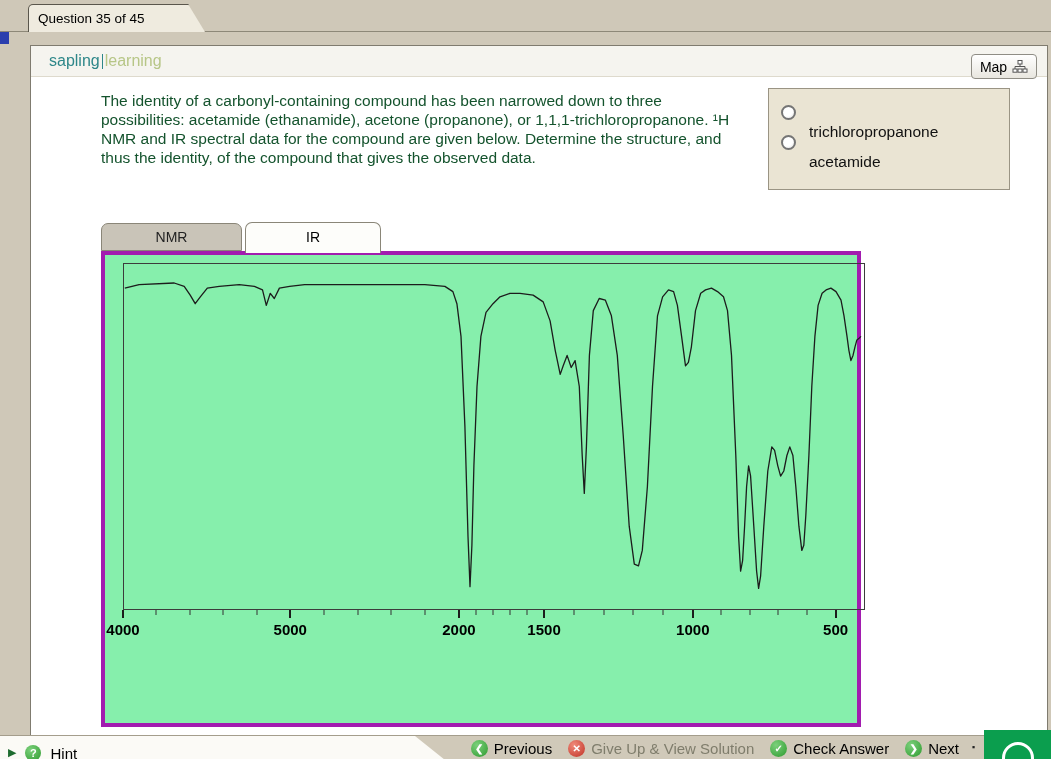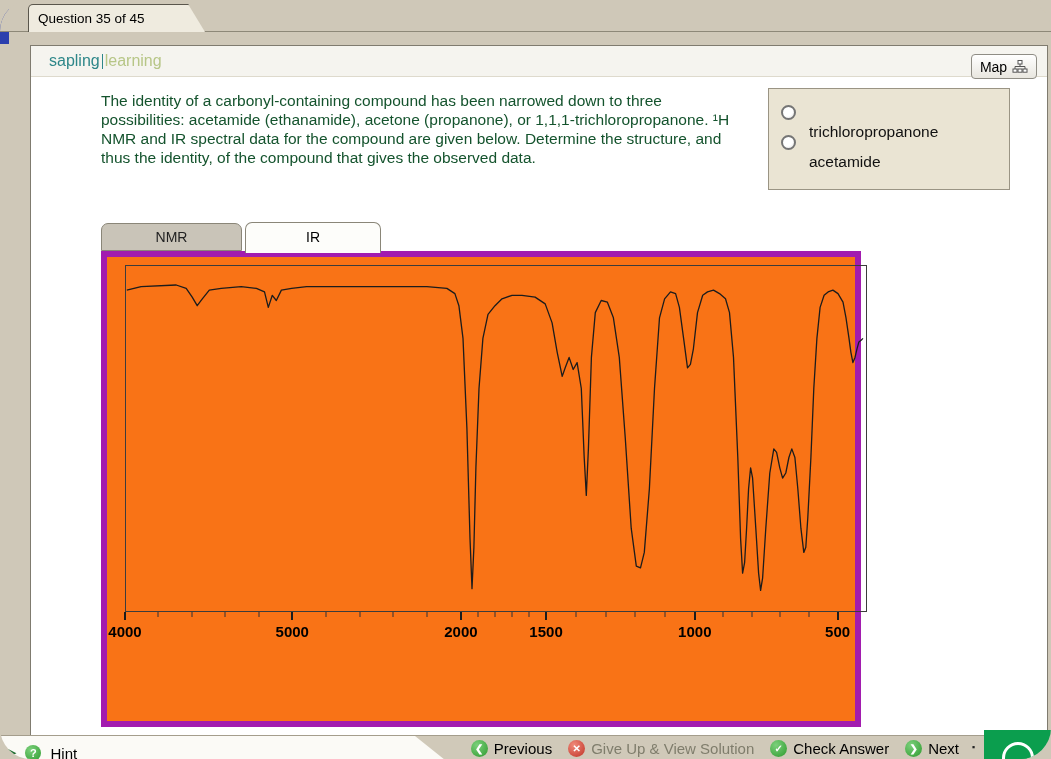--- a/index.html
+++ b/index.html
@@ -1,17 +1,17 @@
 <!DOCTYPE html>
 <html><head>
 <meta charset="utf-8">
 <style>
   html,body{margin:0;padding:0;background:#cfc8b8;}
   .screen{position:relative;width:1051px;height:759px;background:#cfc8b8;overflow:hidden;
-          font-family:"Liberation Sans",sans-serif;border-radius:31px;-webkit-font-smoothing:antialiased;}
+          font-family:"Liberation Sans",sans-serif;-webkit-font-smoothing:antialiased;}
 
   
   .blue-sliver{position:absolute;left:0;top:0;width:9px;height:44px;background:#2b3fae;}
   .topbar{position:absolute;left:0;top:0;width:1051px;height:31px;background:#cfc8b8;border-bottom:1px solid #8d8878;}
   .qtab{position:absolute;left:28px;top:4px;width:150px;height:27px;background:#efebdf;border:1px solid #5a564c;border-bottom:none;
         border-radius:5px 0 0 0;z-index:2;font-size:13.5px;color:#000;display:flex;align-items:center;padding-left:9px;}
   .qtab::after{content:"";position:absolute;right:-17px;top:-1px;width:0;height:0;
         border-bottom:28px solid #efebdf;border-right:17px solid transparent;}
 
   
@@ -32,21 +32,21 @@
   .radio{width:15px;height:15px;border-radius:50%;border:2px solid #757575;background:radial-gradient(circle at 38% 32%,#ffffff 55%,#d8d8d8);box-sizing:border-box;}
   .choice-label{font-size:15.5px;color:#111;margin-top:40px;}
 
   
   .tab{position:absolute;height:28px;box-sizing:border-box;text-align:center;font-weight:normal;font-size:14px;
        border:1px solid #8a8678;border-radius:7px 7px 0 0;line-height:27px;cursor:pointer;}
   .tab.nmr{left:70px;top:177px;width:141px;background:#c9c4b8;color:#222;z-index:1;}
   .tab.ir{left:214px;top:176px;width:136px;height:31px;background:#fdfdfa;color:#000;border-bottom:none;z-index:3;line-height:29px;}
 
   
-  .chartbox{position:absolute;left:70px;top:205px;width:760px;height:476px;background:#f97316;border:6px solid #a21caf;box-sizing:border-box;z-index:2;}
+  .chartbox{position:absolute;left:70px;top:205px;width:760px;height:476px;background:#86efac;border:4px solid #a21caf;box-sizing:border-box;z-index:2;}
   .plot{position:absolute;left:18px;top:8px;width:740px;height:345px;border:1px solid #3c3c3c;}
   .plot svg{display:block;}
   #ticks .tick{position:absolute;top:355px;width:2px;height:8px;background:#1c1c1c;transform:translateX(-50%);}
   #ticks .tick.minor{width:1px;height:5px;background:#333;}
   #ticks .ticklabel{position:absolute;top:366px;transform:translateX(-50%);font-weight:bold;font-size:15px;color:#000;}
 
   
   .footer{position:absolute;left:0;top:735px;width:1051px;height:24px;background:#d0c9b9;border-top:1px solid #a49d8c;}
   .hint-tab{position:absolute;left:0;top:0;width:415px;height:24px;background:#fbfaf6;display:flex;align-items:center;gap:9px;padding-left:8px;box-sizing:border-box;cursor:pointer;}
   .hint-tab::after{content:"";position:absolute;right:-30px;top:0;width:0;height:0;border-bottom:24px solid #fbfaf6;border-right:30px solid transparent;}

